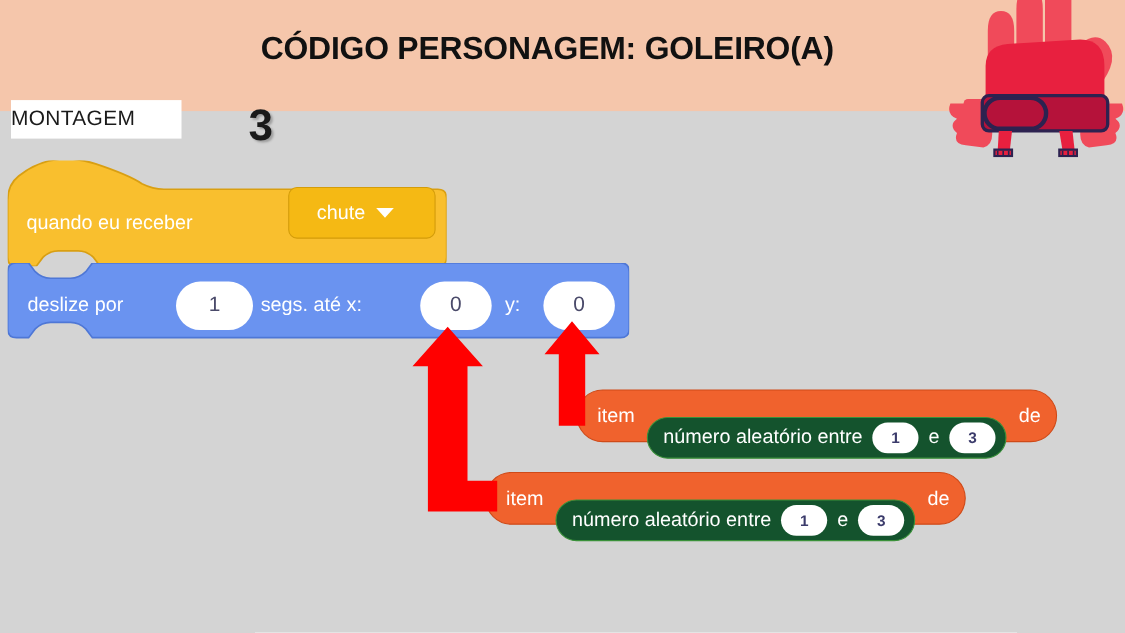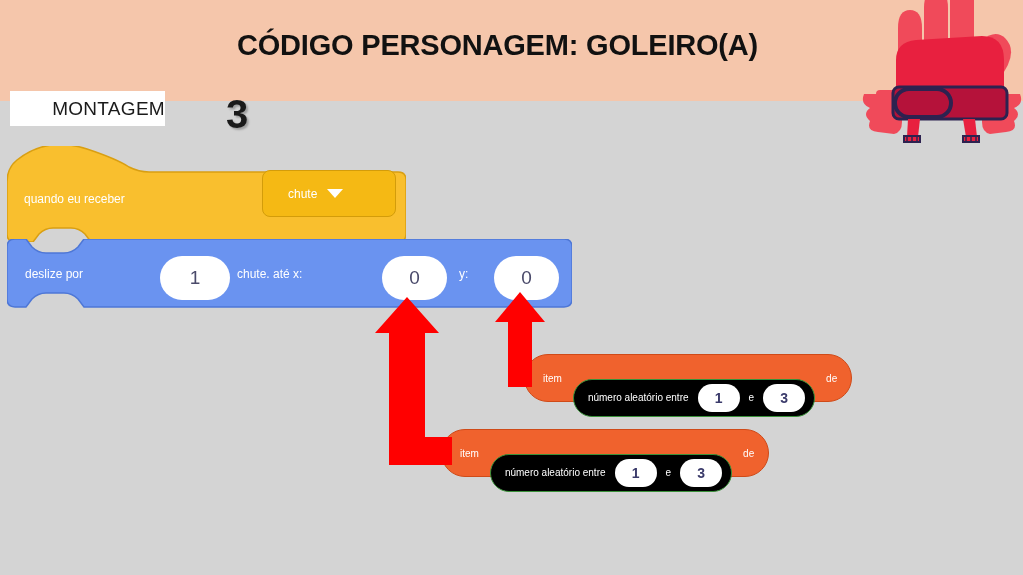--- a/index.html
+++ b/index.html
@@ -31,40 +31,40 @@
     font-weight: bold;
     letter-spacing: -0.2px;
     color: #111111;
     white-space: nowrap;
   }
   #montagem-tab {
     position: absolute;
     left: 10px; top: 91px;
     width: 155px; height: 35px;
     background: #ffffff;
-    display: flex; align-items: center; justify-content: flex-end;
+    display: flex; align-items: center; justify-content: flex-start;
     font-size: 19px;
     color: #1a1a1a;
     letter-spacing: 0.3px;
   }
   #step-number {
     position: absolute;
     left: 226px; top: 92px;
     font-size: 40px;
     font-weight: bold;
     color: #1a1a1a;
     text-shadow: 2px 2px 2px rgba(0,0,0,0.25);
   }
 
   
   #mascot { position: absolute; left: 862px; top: -2px; }
 
   
-  .blk-text { color: #ffffff; font-size: 12px; white-space: nowrap; }
-  .blk-text-sm { color: #ffffff; font-size: 10px; white-space: nowrap; }
+  .blk-text { color: #ffffff; font-size: 18px; white-space: nowrap; }
+  .blk-text-sm { color: #ffffff; font-size: 18px; white-space: nowrap; }
 
   
   #hat-block {
     position: absolute; left: 7px; top: 146px;
     width: 399px; height: 96px;
   }
   #hat-block .hat-label {
     position: absolute; left: 17px; top: 46px;
   }
   #hat-dropdown {
@@ -111,21 +111,21 @@
     height: 48px;
     background: #f0622d;
     border: 1px solid #cf4a18;
     border-radius: 999px;
     display: flex; align-items: center;
     padding: 0 14px 0 18px;
     gap: 11px;
   }
   .green-block {
     height: 38px;
-    background: #000000;
+    background: #14532d;
     border: 1px solid #3a913a;
     border-radius: 999px;
     display: flex; align-items: center;
     padding: 0 9px 0 14px;
     gap: 9px;
     margin-top: 39px;
   }
   .num-oval {
     background: #ffffff;
     border-radius: 999px;
@@ -220,21 +220,21 @@
 
   <div id="motion-block">
     <svg width="565" height="82" viewBox="0 0 565 82" style="position:absolute;left:0;top:0">
       <path d="M0 8 Q0 0 8 0 L19 0 L25 8 Q31 14 39 14 L57 14 Q65 14 71 8 L77 0
                L557 0 Q565 0 565 8 L565 60 Q565 68 557 68
                L77 68 L71 60 Q65 54 57 54 L39 54 Q31 54 25 60 L19 68
                L8 68 Q0 68 0 60 Z" fill="#6a93f0" stroke="#4e77d6" stroke-width="1.5"></path>
     </svg>
     <span class="blk-text m-label" id="lbl-deslize">deslize por</span>
     <div class="oval-input" id="in-secs">1</div>
-    <span class="blk-text m-label" id="lbl-segs">chute. até x:</span>
+    <span class="blk-text m-label" id="lbl-segs">segs. até x:</span>
     <div class="oval-input" id="in-x">0</div>
     <span class="blk-text m-label" id="lbl-y">y:</span>
     <div class="oval-input" id="in-y">0</div>
   </div>
 
   <div class="item-block" id="item-block-y">
     <span class="blk-text-sm">item</span>
     <div class="green-block">
       <span class="blk-text-sm">número aleatório entre</span>
       <div class="num-oval">1</div>

